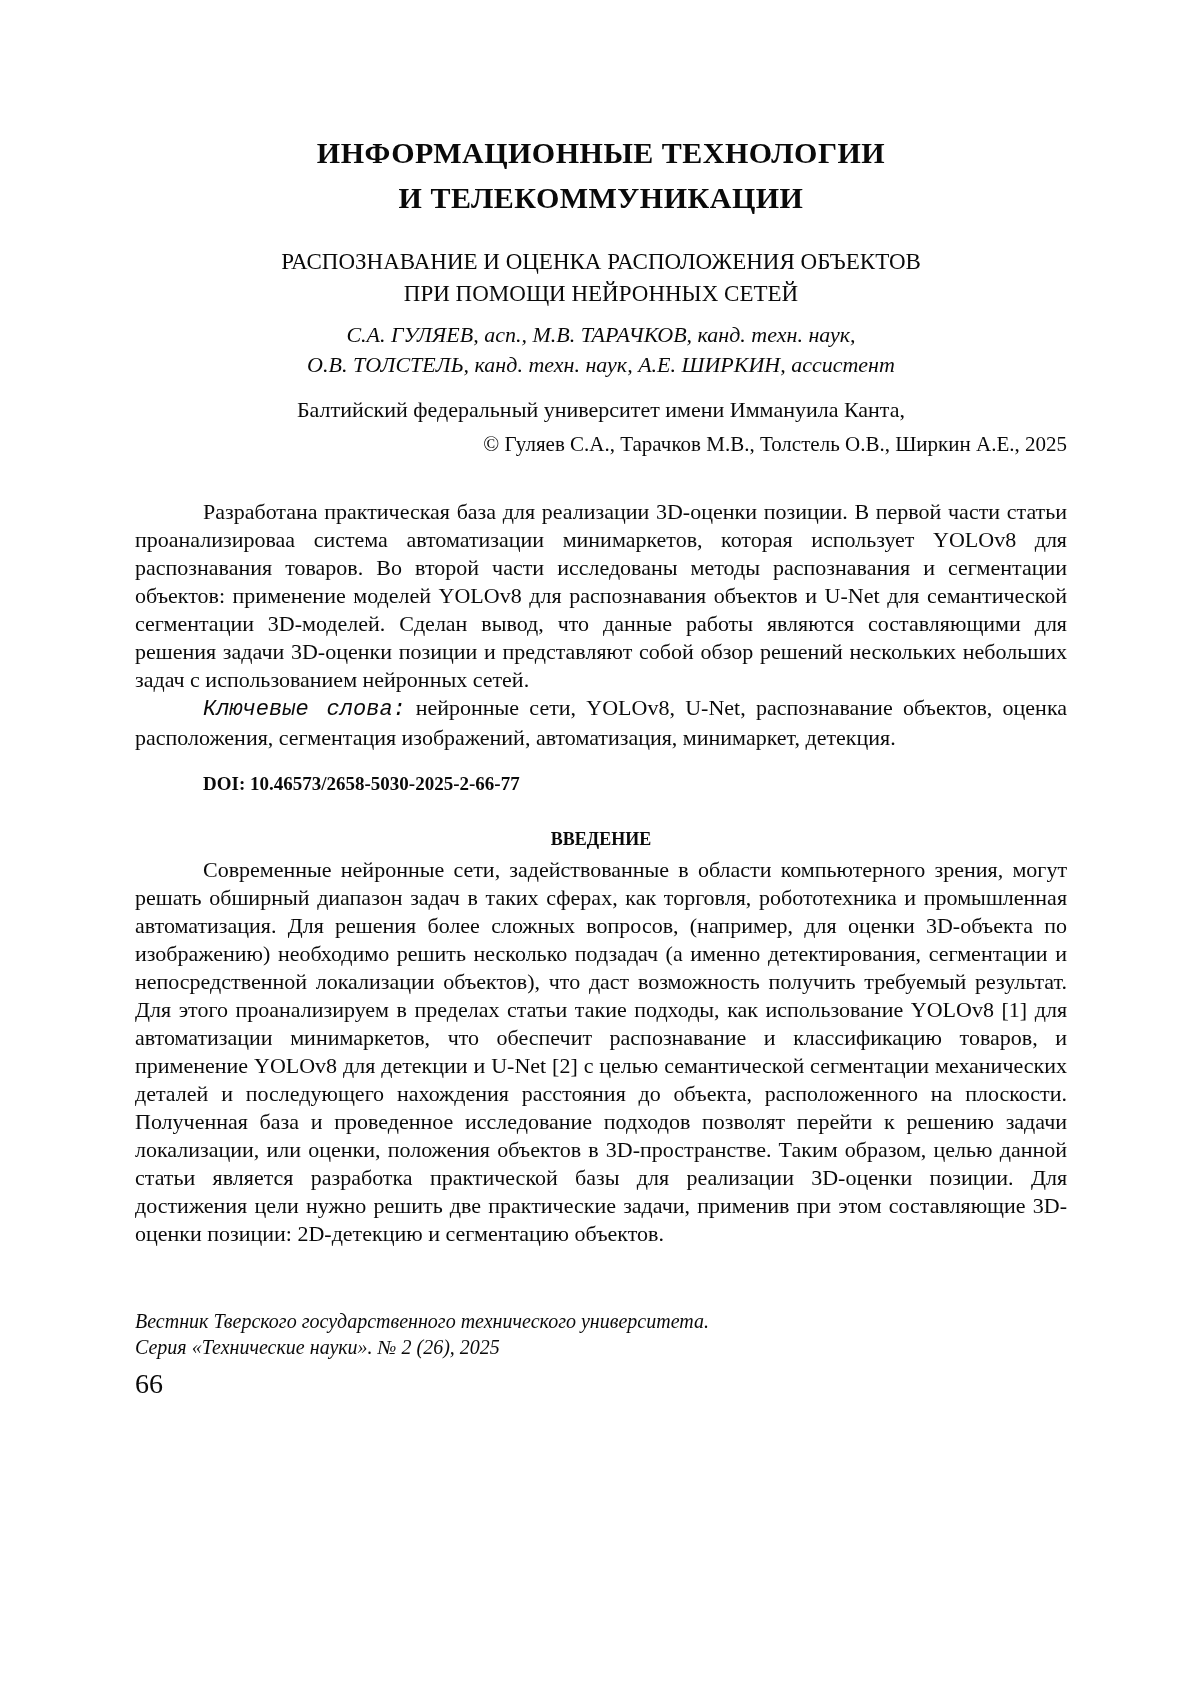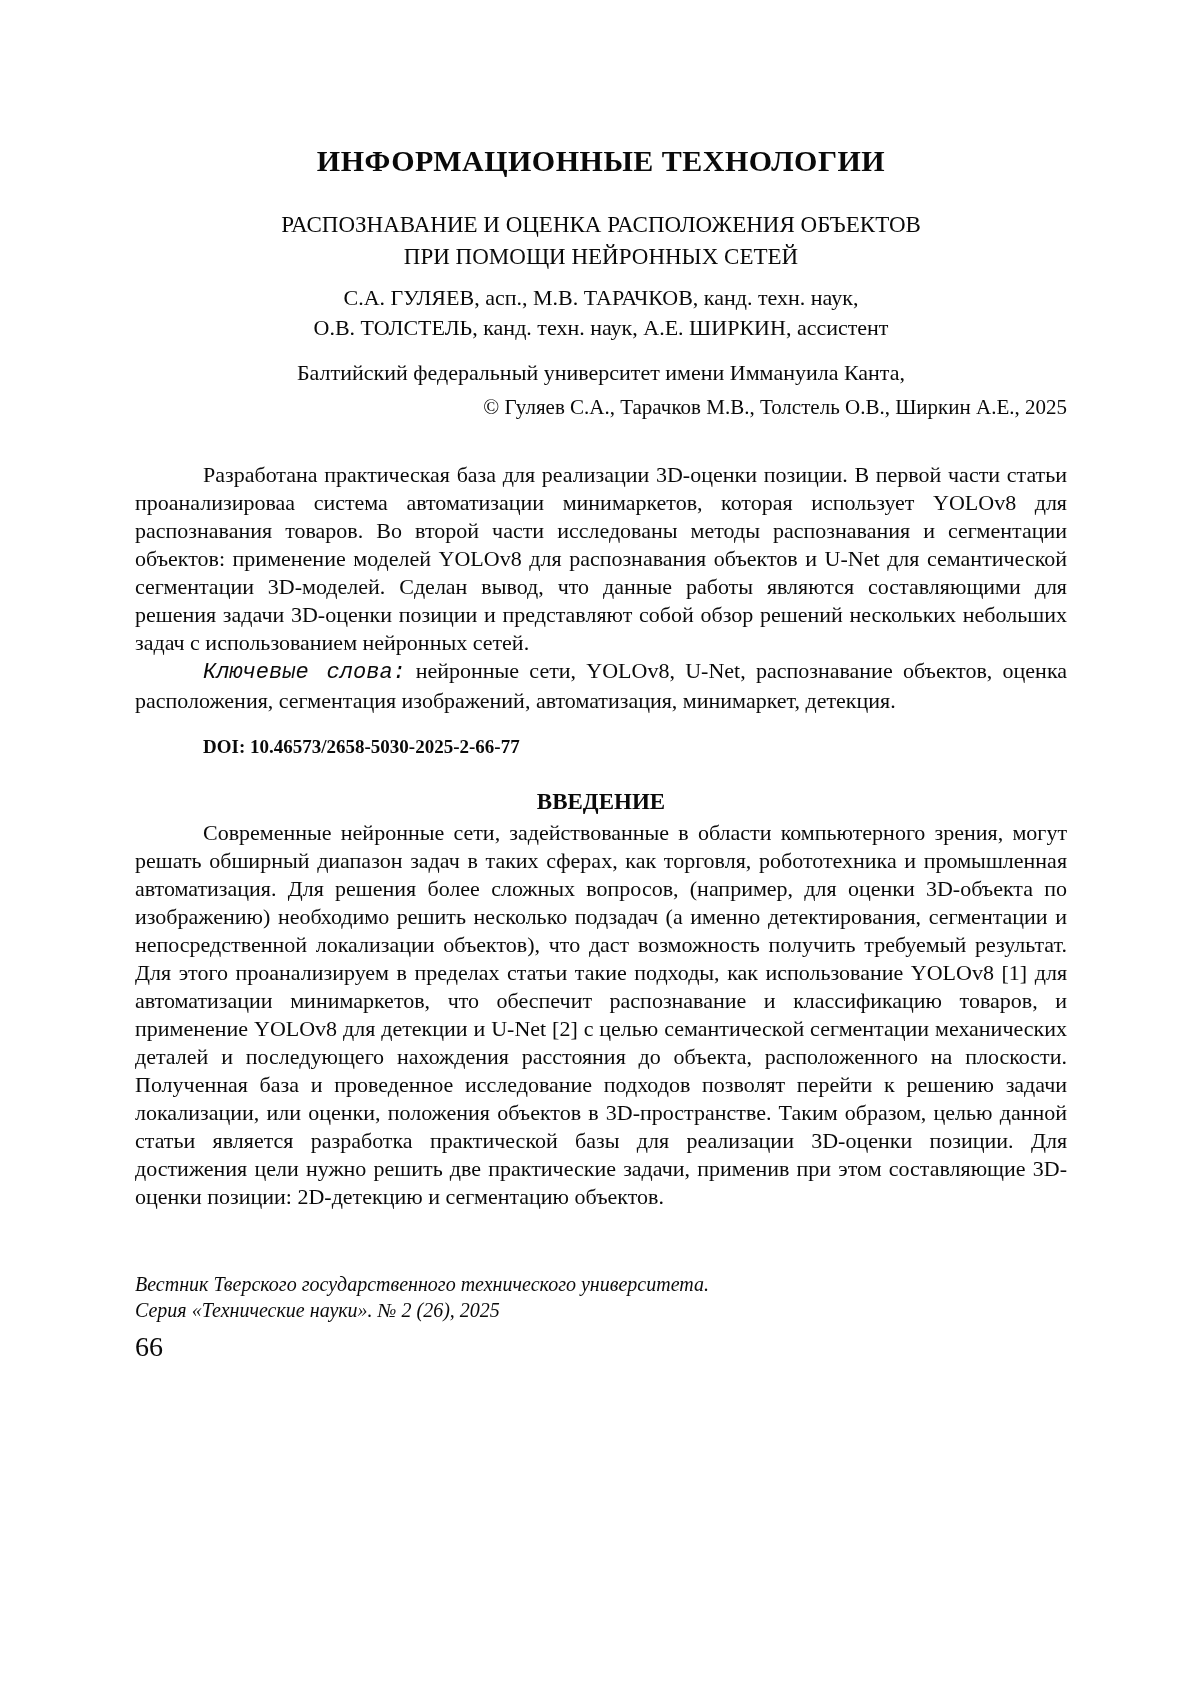--- a/index.html
+++ b/index.html
@@ -4,21 +4,21 @@
 <style>
   html, body {
     margin: 0;
     padding: 0;
     background: #ffffff;
   }
   .page {
     position: relative;
     width: 1200px;
     height: 1627px;
-    margin: 12px auto;
+    margin: 4px auto;
     background: #ffffff;
     color: #0a0a0a;
     font-family: "Liberation Serif", "DejaVu Serif", serif;
     box-sizing: border-box;
     padding: 0 133px 0 135px;
     overflow: hidden;
   }
   .rubric {
     margin-top: 126px;
     text-align: center;
@@ -38,20 +38,21 @@
     text-align: center;
     font-weight: normal;
     font-size: 23px;
     line-height: 32px;
   }
   .authors {
     margin-top: 10px;
     text-align: center;
     font-size: 22px;
     line-height: 30px;
+    font-style: italic;
   }
   .affiliation {
     margin-top: 16px;
     text-align: center;
     font-size: 22px;
     line-height: 28px;
   }
   .copyright {
     margin-top: 6px;
     text-align: right;
@@ -80,21 +81,21 @@
   .doi {
     margin: 18px 0 0 68px;
     font-weight: bold;
     font-size: 19px;
     line-height: 28px;
   }
   .section-heading {
     margin: 26px 0 0 0;
     text-align: center;
     font-weight: bold;
-    font-size: 23px;
+    font-size: 18px;
     line-height: 30px;
   }
   .body-par {
     margin: 2px 0 0 0;
     font-size: 22px;
     line-height: 28px;
     text-align: justify;
     text-indent: 68px;
   }
   .journal {
@@ -110,20 +111,21 @@
     line-height: 28px;
   }
 </style>
 </head>
 <body>
 
 <div class="page">
 
   <header class="rubric">
     <div>ИНФОРМАЦИОННЫЕ ТЕХНОЛОГИИ</div>
+    <div>И ТЕЛЕКОММУНИКАЦИИ</div>
   </header>
 
 
   <h1 class="title">
     <div>РАСПОЗНАВАНИЕ И ОЦЕНКА РАСПОЛОЖЕНИЯ ОБЪЕКТОВ</div>
     <div>ПРИ ПОМОЩИ НЕЙРОННЫХ СЕТЕЙ</div>
   </h1>
 
   <div class="authors">
     <div>С.А. ГУЛЯЕВ, асп., М.В. ТАРАЧКОВ, канд. техн. наук,</div>

